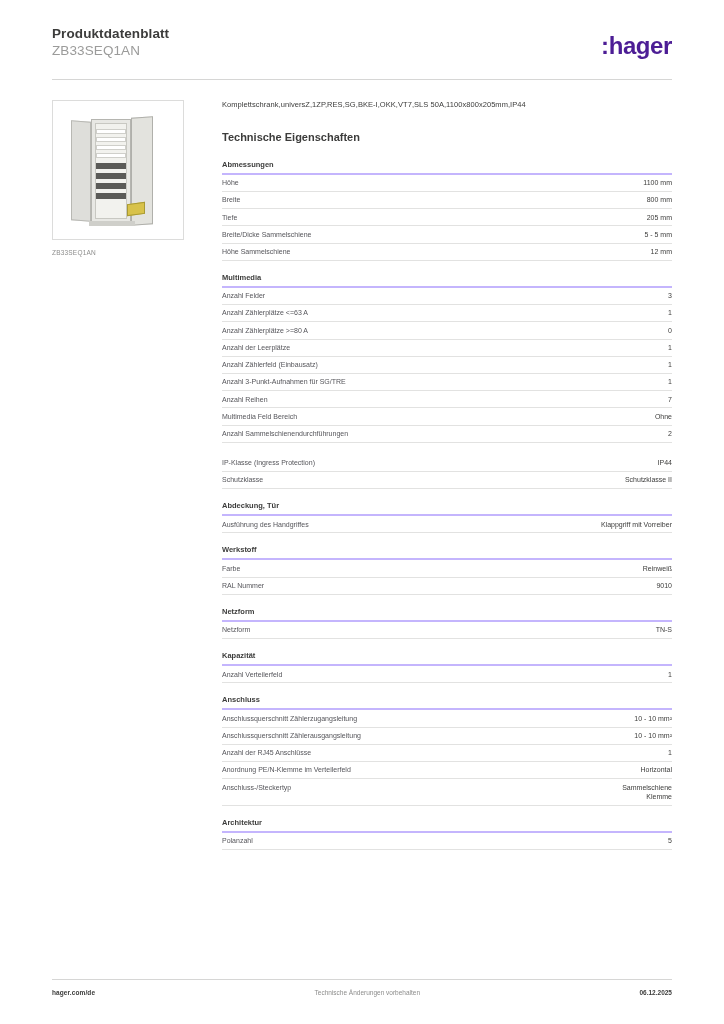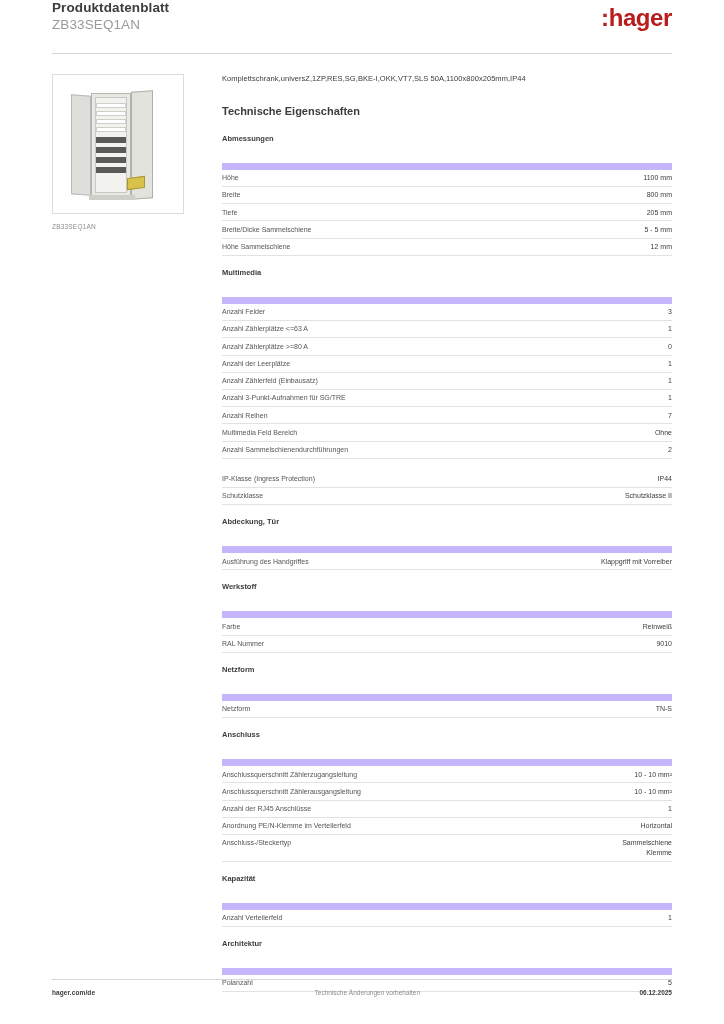--- a/index.html
+++ b/index.html
@@ -15,40 +15,41 @@
   }
   .page {
     width: 724px; height: 1024px;
     position: relative;
     padding: 0 52px;
   }
 
   
   .header {
     display: flex;
-    align-items: center;
+    align-items: flex-end;
     justify-content: space-between;
+    padding-top: 26px;
   }
   .title-block { line-height: 1.25; }
   .doc-title {
     font-size: 13.5px;
     font-weight: bold;
     color: #3c3c3b;
     letter-spacing: 0.1px;
   }
   .doc-subtitle {
     font-size: 13.5px;
     font-weight: normal;
     color: #9b9b9a;
     letter-spacing: 0.1px;
   }
   .logo {
     font-size: 24px;
     font-weight: bold;
-    color: #b91c1c;
+    color: #4c1d95;
     letter-spacing: -0.4px;
     padding-top: 2px;
   }
   .header-rule {
     border-top: 1px solid #d6d6d5;
     margin-top: 19px;
   }
 
   
   .content {
@@ -89,22 +90,22 @@
     font-weight: bold;
     color: #3c3c3b;
     margin-bottom: 17px;
   }
 
   .group { margin-bottom: 12px; }
   .group-title {
     font-size: 7.5px;
     font-weight: bold;
     color: #3c3c3b;
-    padding-bottom: 20px;
-    border-bottom: 7px solid #c4b5fd;
+    padding-bottom: 4px;
+    border-bottom: 2px solid #c4b5fd;
     margin-bottom: 0;
   }
   table.spec {
     width: 100%;
     border-collapse: collapse;
     font-size: 7px;
   }
   table.spec td {
     padding: 3.4px 0 3.4px 0;
     border-bottom: 1px solid #e2e2e1;
@@ -358,20 +359,31 @@
             <table class="spec">
               <tbody>
                 <tr>
                   <td class="lab">Netzform</td>
                   <td class="val">TN-S</td>
                 </tr>
               </tbody>
             </table>
           </div>
           <div class="group">
+            <div class="group-title">Kapazität</div>
+            <table class="spec">
+              <tbody>
+                <tr>
+                  <td class="lab">Anzahl Verteilerfeld</td>
+                  <td class="val">1</td>
+                </tr>
+              </tbody>
+            </table>
+          </div>
+          <div class="group">
             <div class="group-title">Anschluss</div>
             <table class="spec">
               <tbody>
                 <tr>
                   <td class="lab">Anschlussquerschnitt Zählerzugangsleitung</td>
                   <td class="val">10 - 10 mm²</td>
                 </tr>
                 <tr>
                   <td class="lab">Anschlussquerschnitt Zählerausgangsleitung</td>
                   <td class="val">10 - 10 mm²</td>
@@ -381,31 +393,20 @@
                   <td class="val">1</td>
                 </tr>
                 <tr>
                   <td class="lab">Anordnung PE/N-Klemme im Verteilerfeld</td>
                   <td class="val">Horizontal</td>
                 </tr>
                 <tr>
                   <td class="lab">Anschluss-/Steckertyp</td>
                   <td class="val">Sammelschiene
 Klemme</td>
-                </tr>
-              </tbody>
-            </table>
-          </div>
-          <div class="group">
-            <div class="group-title">Kapazität</div>
-            <table class="spec">
-              <tbody>
-                <tr>
-                  <td class="lab">Anzahl Verteilerfeld</td>
-                  <td class="val">1</td>
                 </tr>
               </tbody>
             </table>
           </div>
           <div class="group">
             <div class="group-title">Architektur</div>
             <table class="spec">
               <tbody>
                 <tr>
                   <td class="lab">Polanzahl</td>

